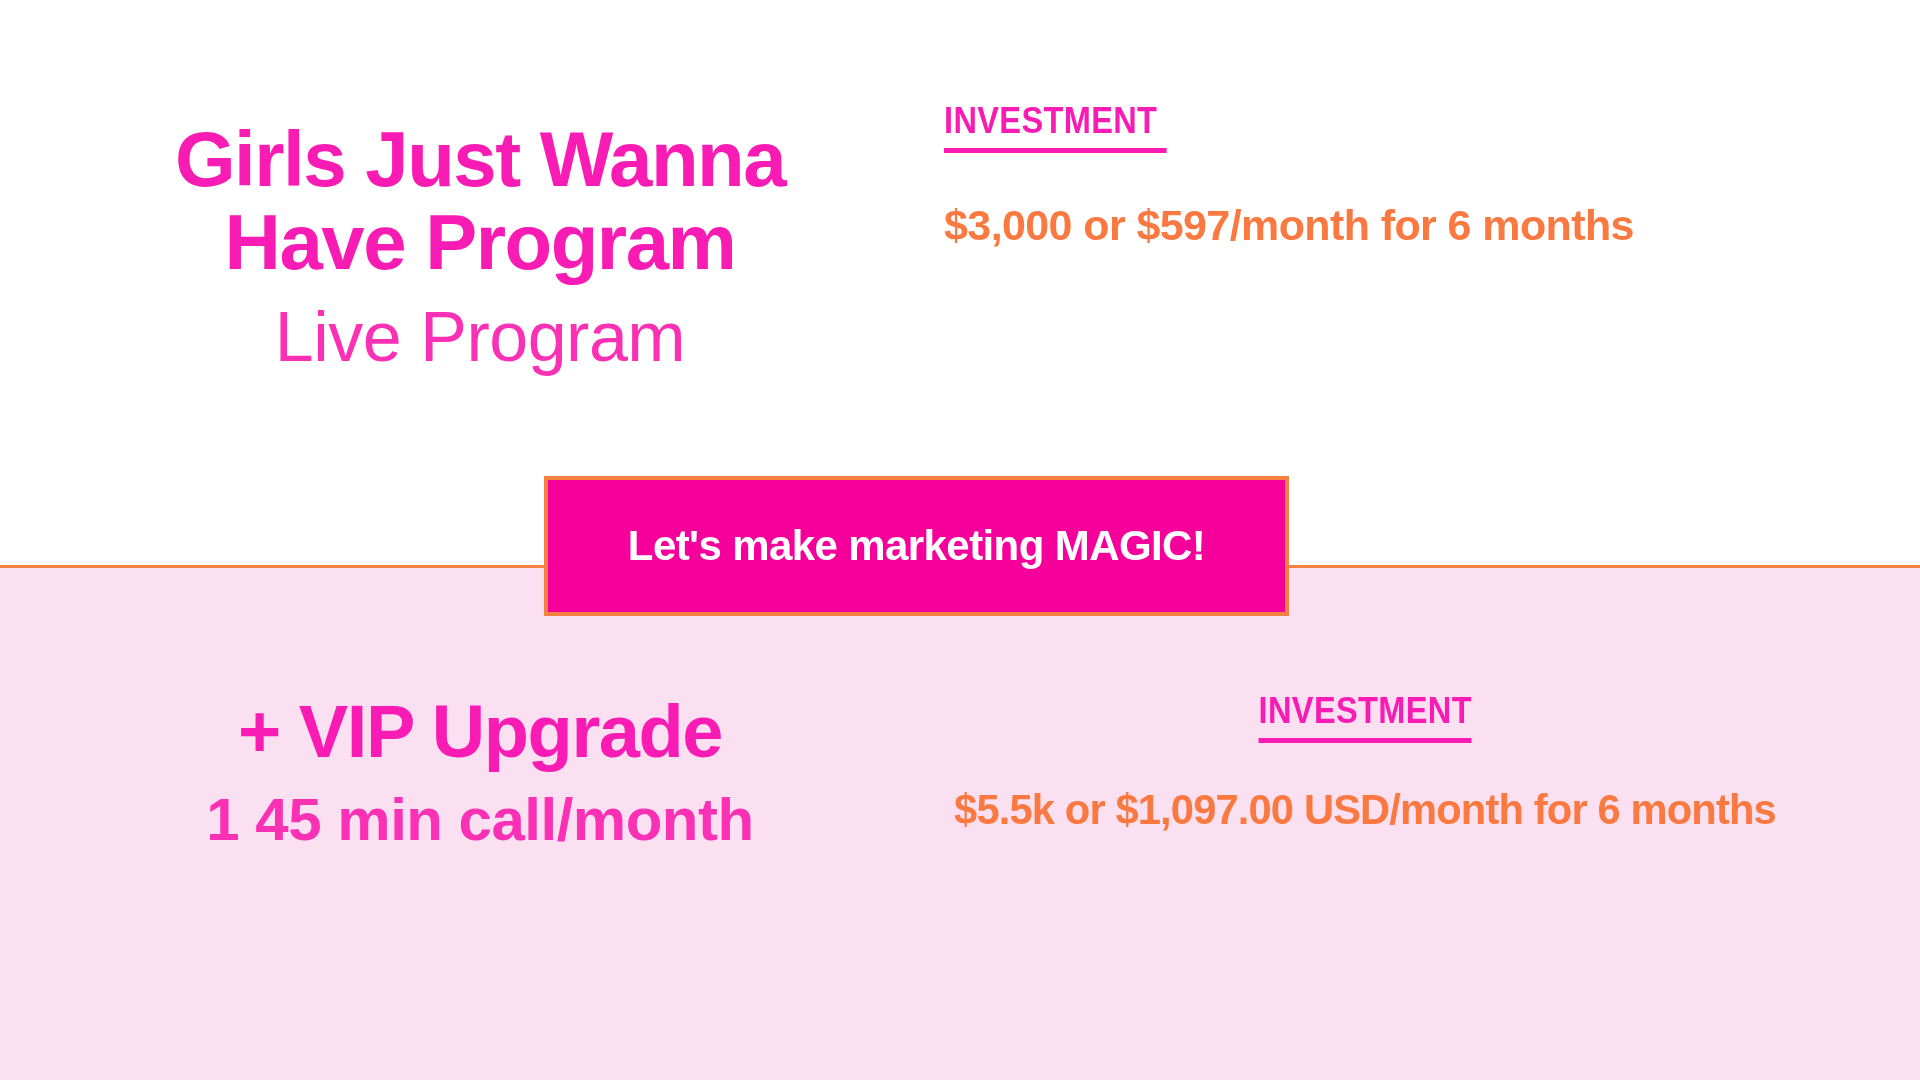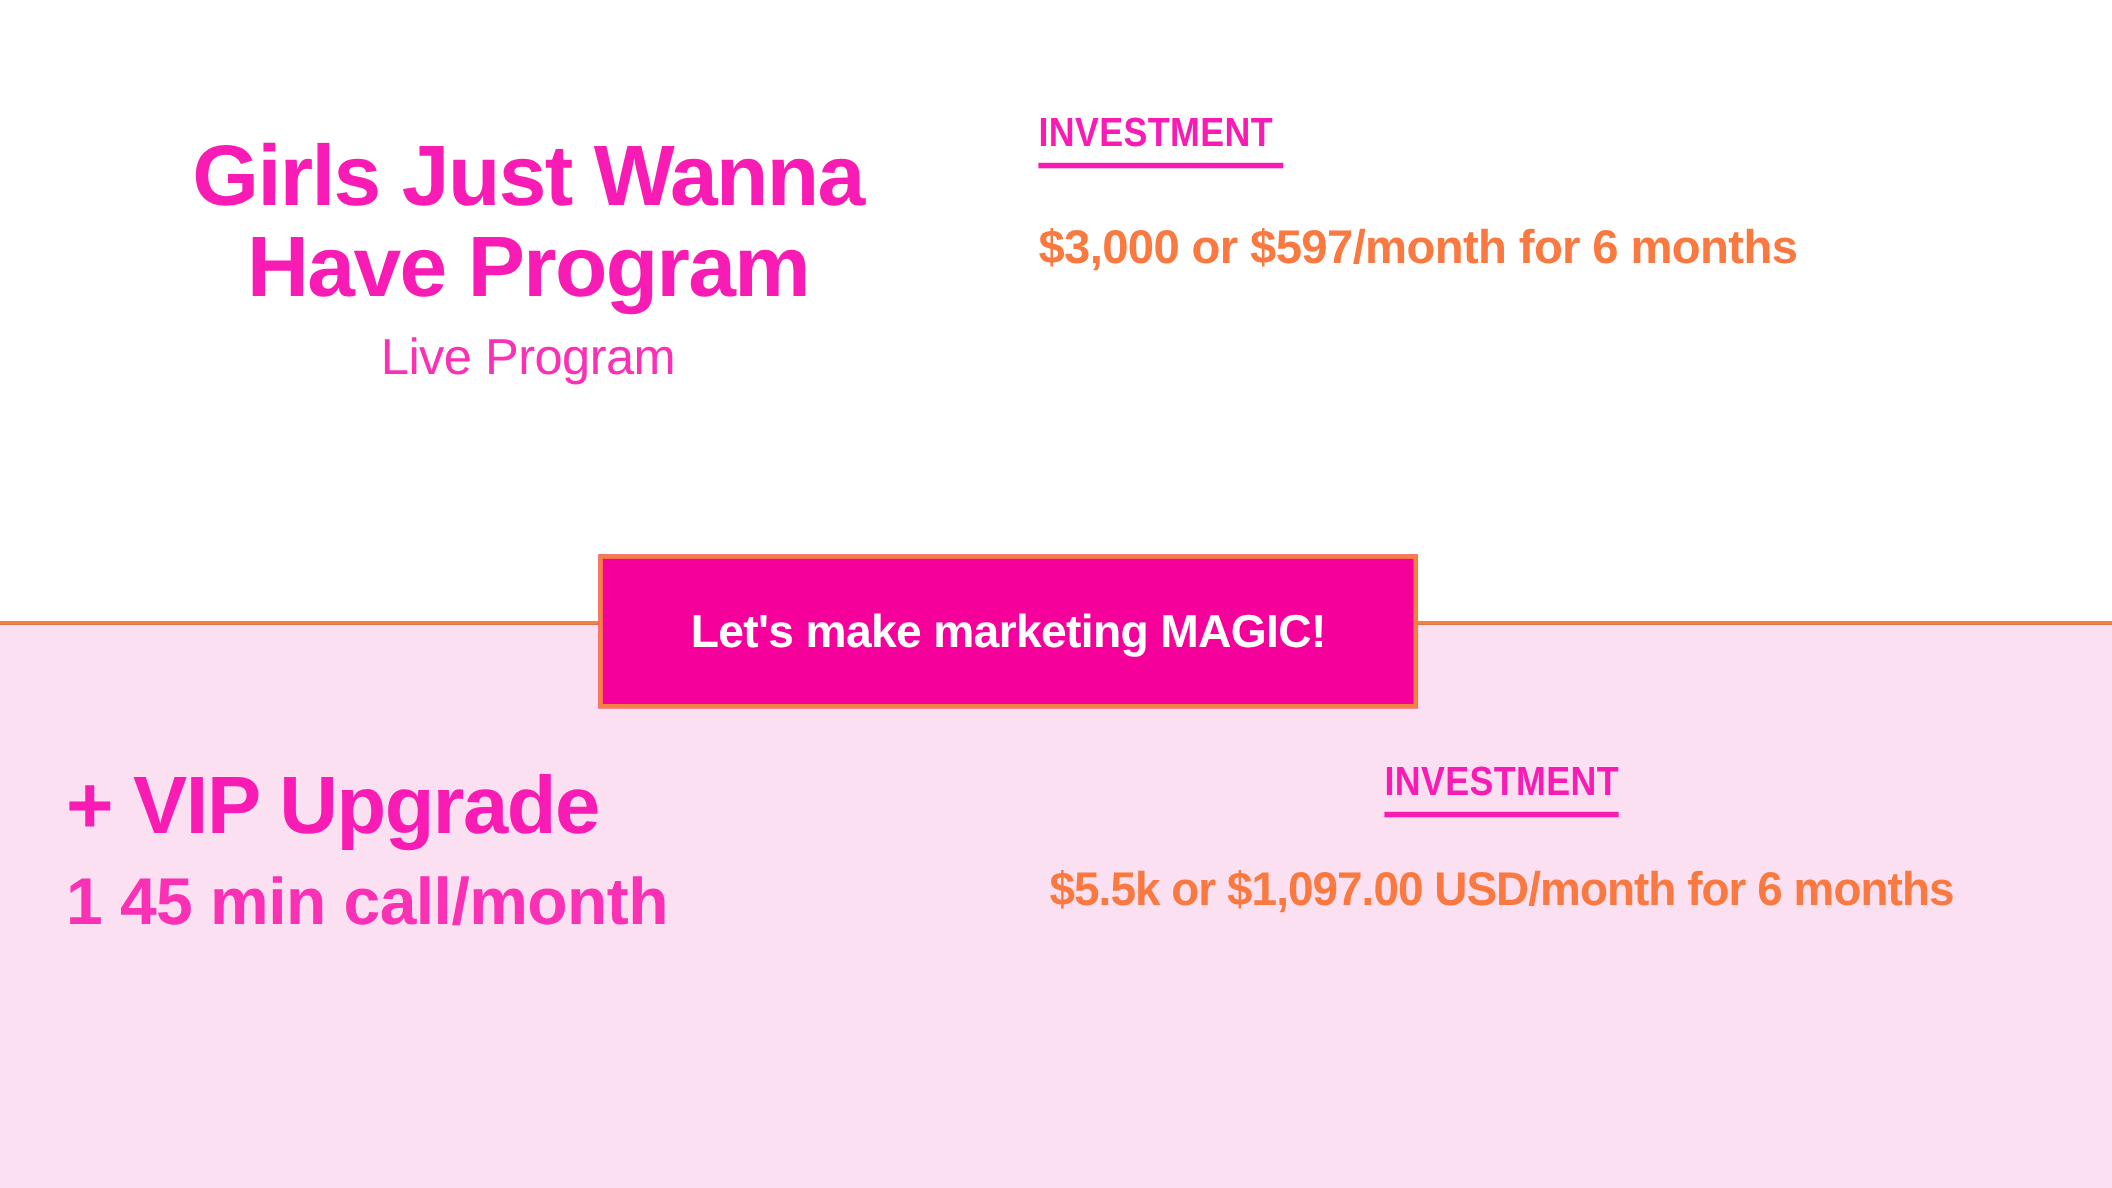--- a/index.html
+++ b/index.html
@@ -69,21 +69,21 @@
     letter-spacing: -1.5px;
     color: #F81CB4;
   }
 
   .headline-l2 { display: block; }
 
   .subhead {
     margin-top: 16px;
     font-family: "Liberation Sans", sans-serif;
     font-weight: normal;
-    font-size: 46px;
+    font-size: 70px;
     line-height: 1.1;
     letter-spacing: -0.5px;
     color: #FA31B4;
   }
 
   .top-right {
     position: absolute;
     left: 944px;
     top: 100px;
     width: 900px;
@@ -111,21 +111,21 @@
     font-size: 43px;
     letter-spacing: -0.6px;
     color: #F97941;
     white-space: nowrap;
   }
 
   
   .magic-banner {
     position: absolute;
     left: 544px;
-    top: 504px;
+    top: 476px;
     width: 745px;
     height: 140px;
     background: #F5009B;
     border: 4px solid #F4813F;
     display: flex;
     align-items: center;
     justify-content: center;
     z-index: 5;
   }
 
@@ -137,21 +137,21 @@
     color: #ffffff;
     white-space: nowrap;
   }
 
   
   .bottom-left {
     position: absolute;
     left: 60px;
     top: 692px;
     width: 840px;
-    text-align: left;
+    text-align: center;
   }
 
   .vip-headline {
     font-family: "Liberation Sans", sans-serif;
     font-weight: bold;
     font-size: 74px;
     line-height: 1.08;
     letter-spacing: -1.4px;
     color: #F81CB4;
   }

